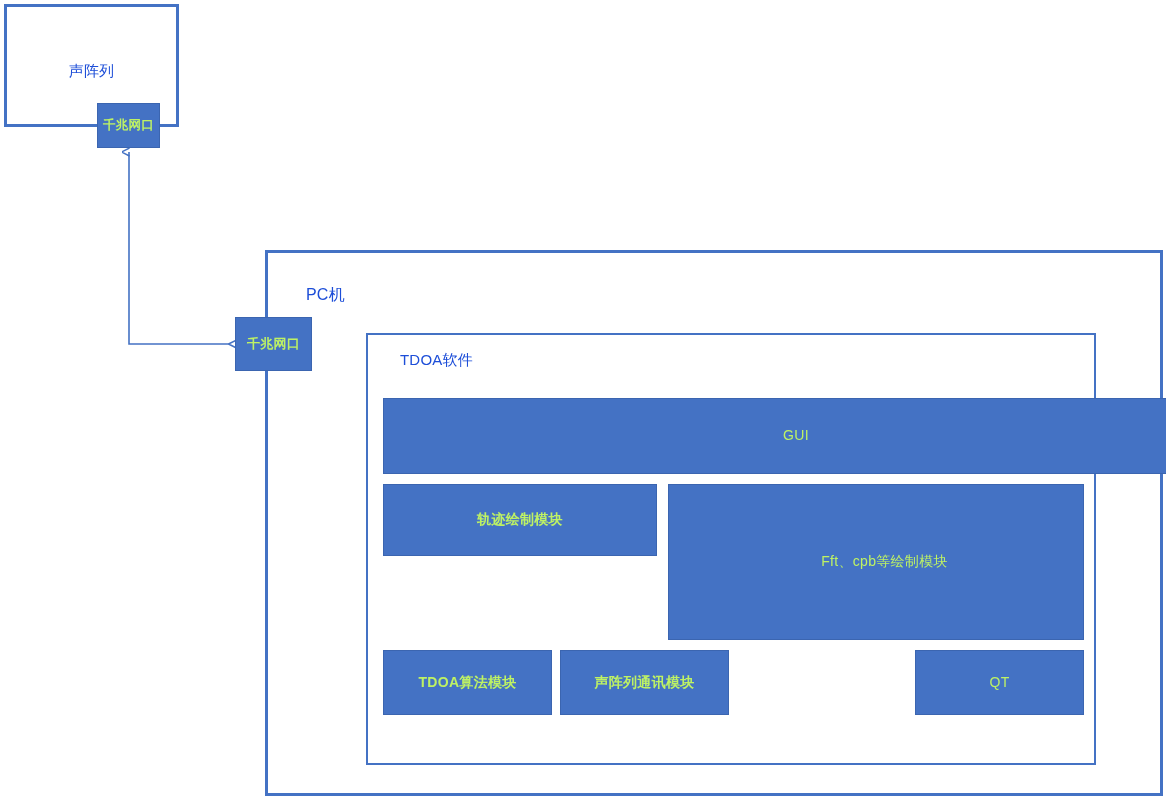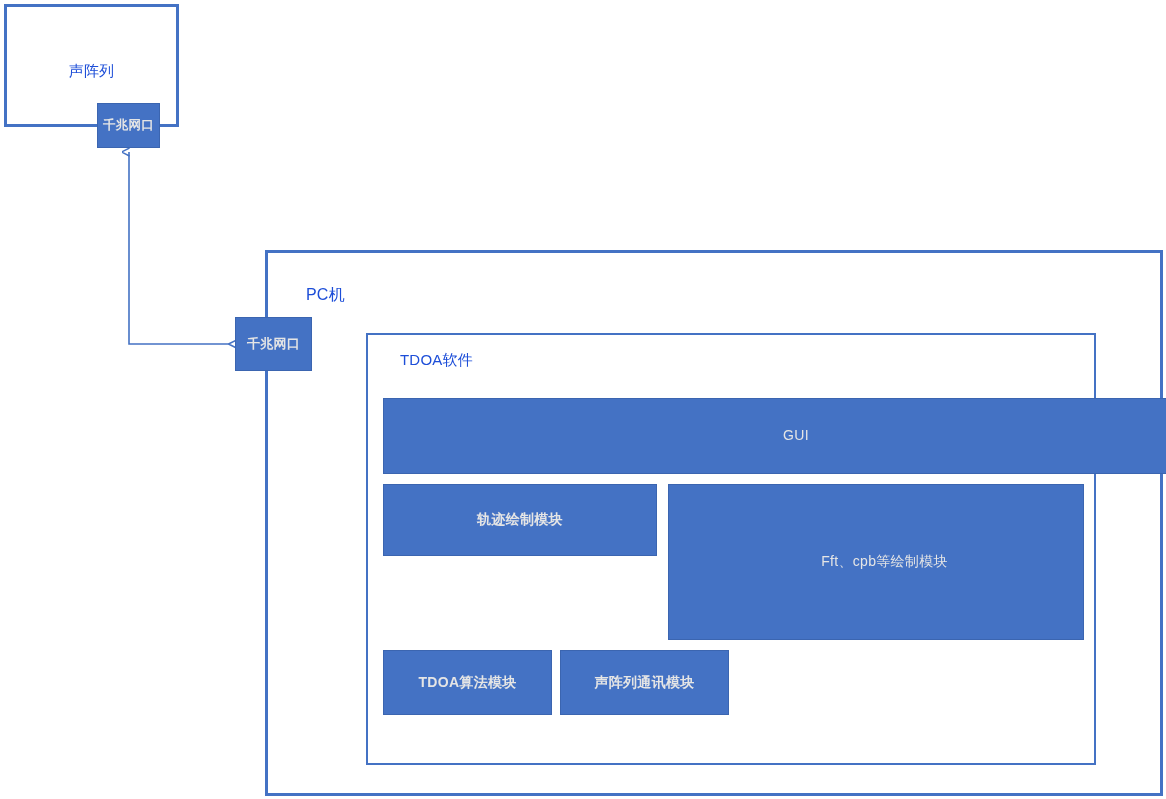--- a/index.html
+++ b/index.html
@@ -32,21 +32,21 @@
     font-size: 15px;
     color: #1d4ed8;
     white-space: nowrap;
     letter-spacing: 0.2px;
   }
   .filled-box {
     position: absolute;
     box-sizing: border-box;
     background: #4472C4;
     border: 1px solid #3B65B0;
-    color: #e5e5e5;
+    color: #bef264;
     display: flex;
     align-items: center;
     justify-content: center;
     text-align: center;
     font-size: 14px;
     font-weight: bold;
     letter-spacing: 0.3px;
     line-height: 1.25;
   }
   .filled-box.plain {
@@ -231,14 +231,17 @@
 
   <div class="filled-box" id="tdoa-algo-module">
     <span>TDOA算法模块</span>
   </div>
 
   <div class="filled-box" id="array-comm-module">
     <span>声阵列通讯模块</span>
   </div>
 
 
+  <div class="filled-box plain" id="qt-module">
+    <span>QT</span>
+  </div>
 
 </div>
 
 </body></html>

